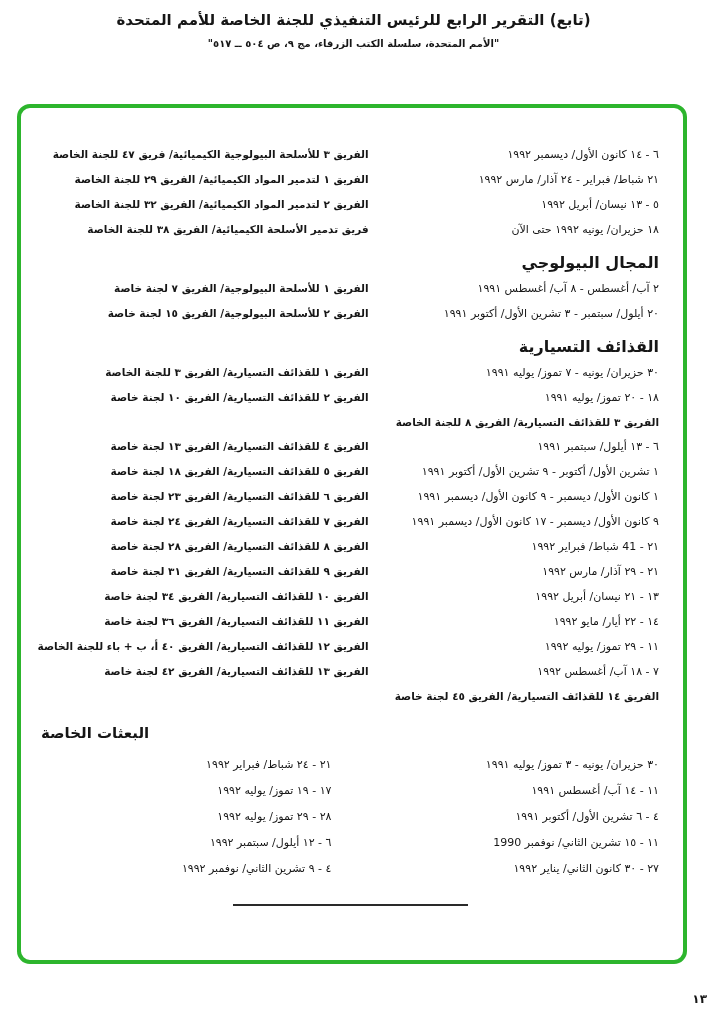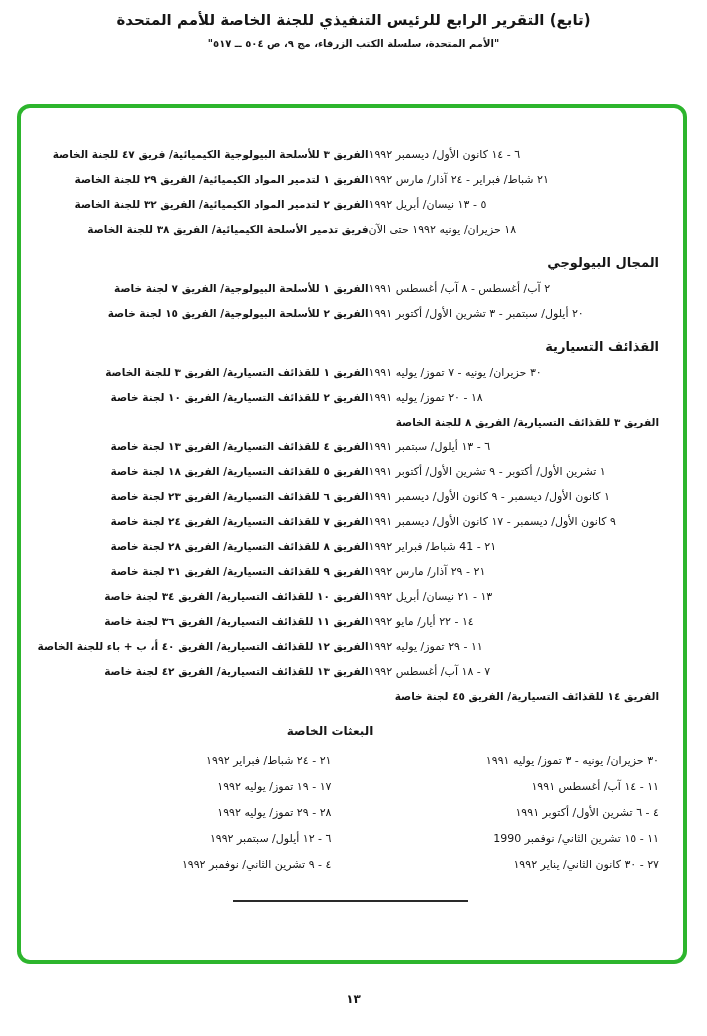--- a/index.html
+++ b/index.html
@@ -23,50 +23,50 @@
     border-radius: 13px;
     box-sizing: border-box;
     padding: 34px 24px 14px 20px;
   }
 
   .insp-row {
     display: flex; align-items: baseline;
     font-size: 11px; line-height: 24px;
     white-space: nowrap;
   }
-  .insp-date { flex: 0 0 47%; text-align: left; }
+  .insp-date { flex: 0 0 47%; text-align: right; }
   .insp-team { flex: 0 0 53%; text-align: start; font-size: 10.5px; font-weight: bold; }
 
   .section-heading {
-    font-size: 13px; font-weight: bold;
+    font-size: 16px; font-weight: bold;
     line-height: 26px; margin-top: 8px;
   }
 
   .sm-heading {
-    font-size: 12px; font-weight: bold;
-    text-align: center;
+    font-size: 15px; font-weight: bold;
+    text-align: left;
     margin: 16px 40px 10px 0;
   }
   .sm-row {
     display: flex; align-items: baseline;
     font-size: 11px; line-height: 26px;
     white-space: nowrap;
   }
   .sm-date-right { flex: 0 0 53%; text-align: start; }
   .sm-date-left  { flex: 1; text-align: right; }
 
   .separator {
     width: 235px;
     border: 0; border-top: 2px solid #2a2a2a;
     margin: 22px auto 0 auto;
   }
 
   .page-number {
     position: absolute; bottom: 30px; left: 0; width: 100%;
-    text-align: center; font-size: 12px; font-weight: bold;
+    text-align: right; font-size: 12px; font-weight: bold;
   }
 </style>
 </head>
 <body style="color: rgb(22, 22, 22);">
 
 <header class="doc-header">
   <div class="doc-title">(تابع) التقرير الرابع للرئيس التنفيذي للجنة الخاصة للأمم المتحدة</div>
   <div class="doc-source">"الأمم المتحدة، سلسلة الكتب الزرقاء، مج ٩، ص ٥٠٤ ــ ٥١٧"</div>
 </header>
 

